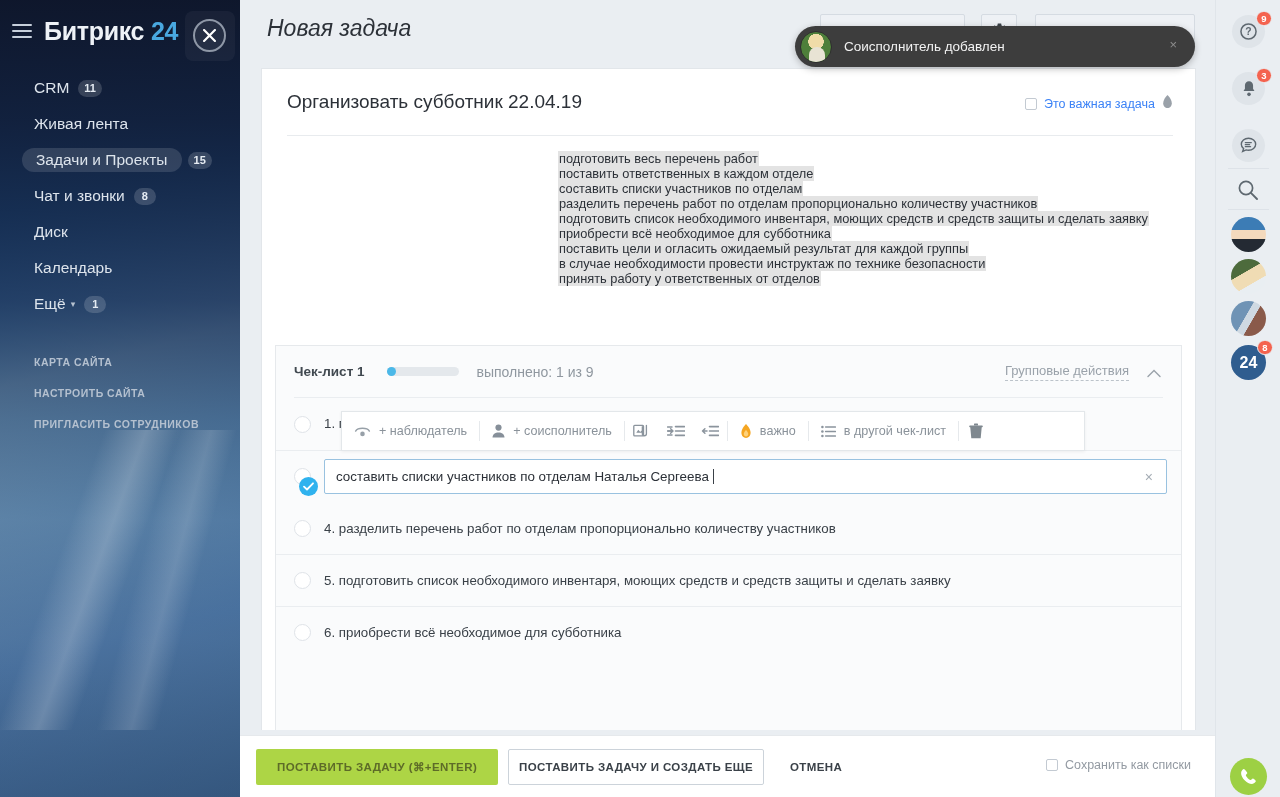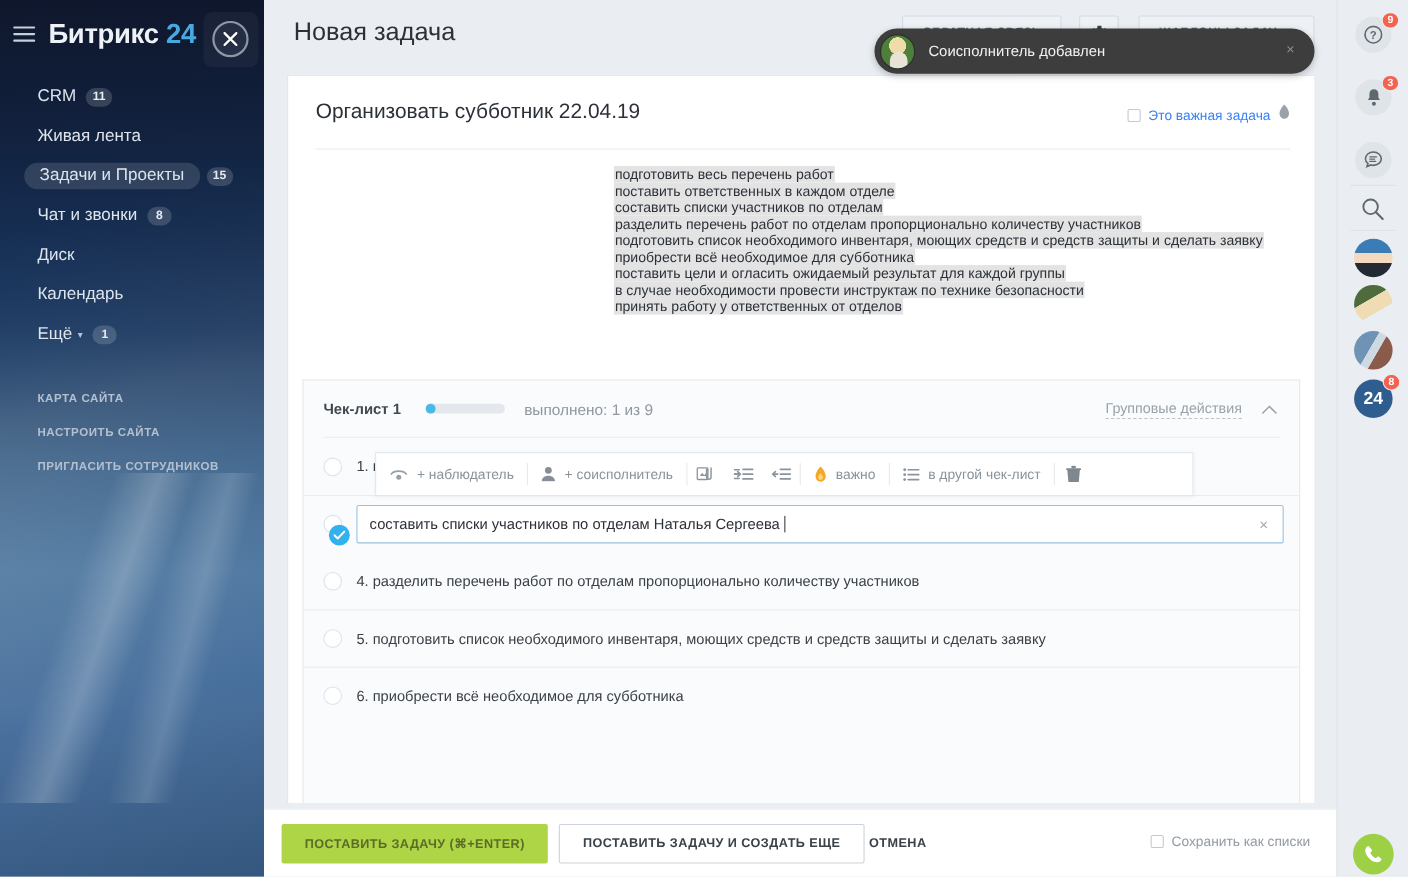--- a/index.html
+++ b/index.html
@@ -56,21 +56,21 @@
     background: rgba(255,255,255,0.16); color: #e6ecf3; font-size: 11px; font-weight: bold;
     display: inline-flex; align-items: center; justify-content: center; padding: 0 6px;
   }
   .sb-item.active .sb-badge { margin-left: 6px; }
   .caret-sm { margin-left: 5px; color:#b7c2d0; font-size:9px; }
   .sb-links { position: relative; margin-top: 24px; z-index:2;}
   .sb-link { padding-left: 34px; height: 31px; display: flex; align-items: center;
              font-size: 10.5px; font-weight: bold; letter-spacing: 0.5px; color: #b4c0cf; cursor: pointer; }
 
   
-  #header { position: absolute; left: 240px; top: 0; width: 975px; height: 62px; background: #eaeef2; }
+  #header { position: absolute; left: 240px; top: 0; width: 975px; height: 62px; background: #eaeef2; font-style: italic; }
   .page-title { position: absolute; left: 27px; top: 15px; font-size: 23px; color: #2c3138; font-weight: normal; }
   .hdr-btn {
     position: absolute; top: 14px; height: 32px; background: #eef1f5; border: 1px solid #d5dbe2;
     border-radius: 2px; display: flex; align-items: center; justify-content: center;
     font-size: 11px; font-weight: bold; letter-spacing: 0.4px; color: #5a646f; cursor: pointer;
   }
   #btn-feedback { left: 580px; width: 145px; }
   #btn-gear { left: 741px; width: 36px; }
   #btn-templates { left: 795px; width: 160px; }
   .gear-ico { width: 17px; height: 17px; }
@@ -164,21 +164,21 @@
   .ab-ico-only { width: 34px; display: flex; align-items: center; justify-content: center; height: 40px; cursor: pointer; }
 
   
   #bottom { position: absolute; left: 240px; top: 735px; width: 975px; height: 62px; background: #fff; border-top: 1px solid #e6e9ec; }
   .btn-primary {
     position: absolute; left: 16px; top: 13px; height: 36px; padding: 0 21px; background: #add545;
     color: #5d6b28; font-size: 11.5px; font-weight: bold; letter-spacing: 0.4px;
     display: flex; align-items: center; border-radius: 2px; cursor: pointer;
   }
   .btn-secondary {
-    position: absolute; left: 268px; top: 13px; height: 36px; padding: 0 21px; background: #fff;
+    position: absolute; left: 268px; top: 13px; height: 36px; padding: 0 10px; background: #fff;
     border: 1px solid #ccd3da; color: #3a4148; font-size: 11.5px; font-weight: bold; letter-spacing: 0.4px;
     display: flex; align-items: center; border-radius: 2px; cursor: pointer;
   }
   .btn-text {
     position: absolute; left: 550px; top: 13px; height: 36px; display: flex; align-items: center;
     font-size: 11.5px; font-weight: bold; letter-spacing: 0.4px; color: #3a4148; cursor: pointer;
   }
   .save-tpl { position: absolute; right: 24px; top: 22px; display: flex; align-items: center; cursor: pointer; }
   .save-tpl .txt { margin-left: 7px; font-size: 12.5px; color: #939aa2; }
 

